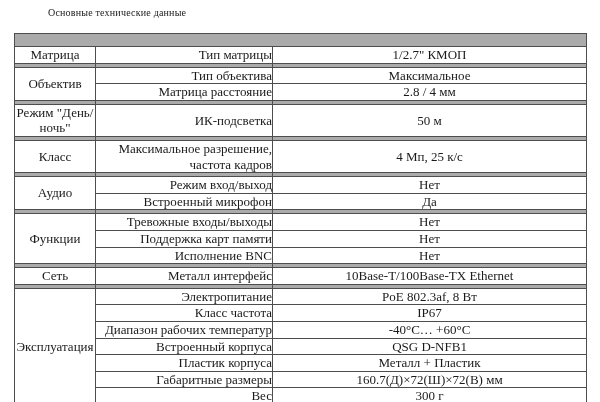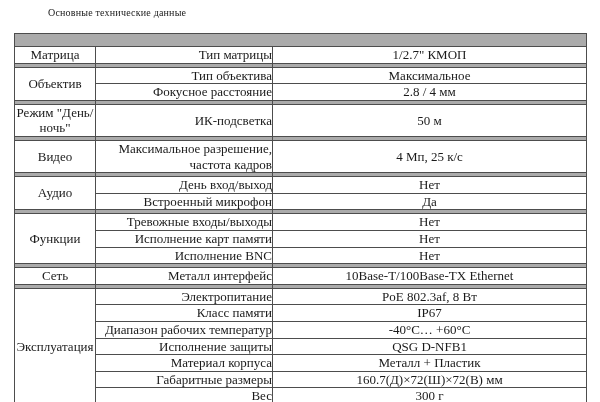--- a/index.html
+++ b/index.html
@@ -90,73 +90,73 @@
         <td></td>
         <td></td>
       </tr>
 
   <tr>
     <td class="cat" rowspan="2">Объектив</td>
     <td class="prop">Тип объектива</td>
     <td class="val">Максимальное</td>
   </tr>
   <tr>
-    <td class="prop">Фокусное расстояние</td>
+    <td class="prop">Матрица расстояние</td>
     <td class="val">2.8 / 4 мм</td>
   </tr>
   <tr class="sep">
         <td></td>
         <td></td>
         <td></td>
       </tr>
 
   <tr class="h2">
     <td class="cat">Режим "День/ночь"</td>
     <td class="prop">ИК-подсветка</td>
     <td class="val">50 м</td>
   </tr>
   <tr class="sep">
         <td></td>
         <td></td>
         <td></td>
       </tr>
 
   <tr class="h2">
-    <td class="cat">Видео</td>
+    <td class="cat">Класс</td>
     <td class="prop">Максимальное разрешение, частота кадров</td>
     <td class="val">4 Мп, 25 к/с</td>
   </tr>
   <tr class="sep">
         <td></td>
         <td></td>
         <td></td>
       </tr>
 
   <tr>
     <td class="cat" rowspan="2">Аудио</td>
-    <td class="prop">День вход/выход</td>
+    <td class="prop">Режим вход/выход</td>
     <td class="val">Нет</td>
   </tr>
   <tr>
     <td class="prop">Встроенный микрофон</td>
     <td class="val">Да</td>
   </tr>
   <tr class="sep">
         <td></td>
         <td></td>
         <td></td>
       </tr>
 
   <tr>
     <td class="cat" rowspan="3">Функции</td>
     <td class="prop">Тревожные входы/выходы</td>
     <td class="val">Нет</td>
   </tr>
   <tr>
-    <td class="prop">Исполнение карт памяти</td>
+    <td class="prop">Поддержка карт памяти</td>
     <td class="val">Нет</td>
   </tr>
   <tr>
     <td class="prop">Исполнение BNC</td>
     <td class="val">Нет</td>
   </tr>
   <tr class="sep">
         <td></td>
         <td></td>
         <td></td>
@@ -172,33 +172,33 @@
         <td></td>
         <td></td>
       </tr>
 
   <tr>
     <td class="cat" rowspan="7">Эксплуатация</td>
     <td class="prop">Электропитание</td>
     <td class="val">PoE 802.3af, 8 Вт</td>
   </tr>
   <tr>
-    <td class="prop">Класс памяти</td>
+    <td class="prop">Класс частота</td>
     <td class="val">IP67</td>
   </tr>
   <tr>
     <td class="prop">Диапазон рабочих температур</td>
     <td class="val">-40°C… +60°C</td>
   </tr>
   <tr>
-    <td class="prop">Исполнение защиты</td>
+    <td class="prop">Встроенный корпуса</td>
     <td class="val">QSG D-NFB1</td>
   </tr>
   <tr>
-    <td class="prop">Материал корпуса</td>
+    <td class="prop">Пластик корпуса</td>
     <td class="val">Металл + Пластик</td>
   </tr>
   <tr>
     <td class="prop">Габаритные размеры</td>
     <td class="val">160.7(Д)×72(Ш)×72(В) мм</td>
   </tr>
   <tr>
     <td class="prop">Вес</td>
     <td class="val">300 г</td>
   </tr>

